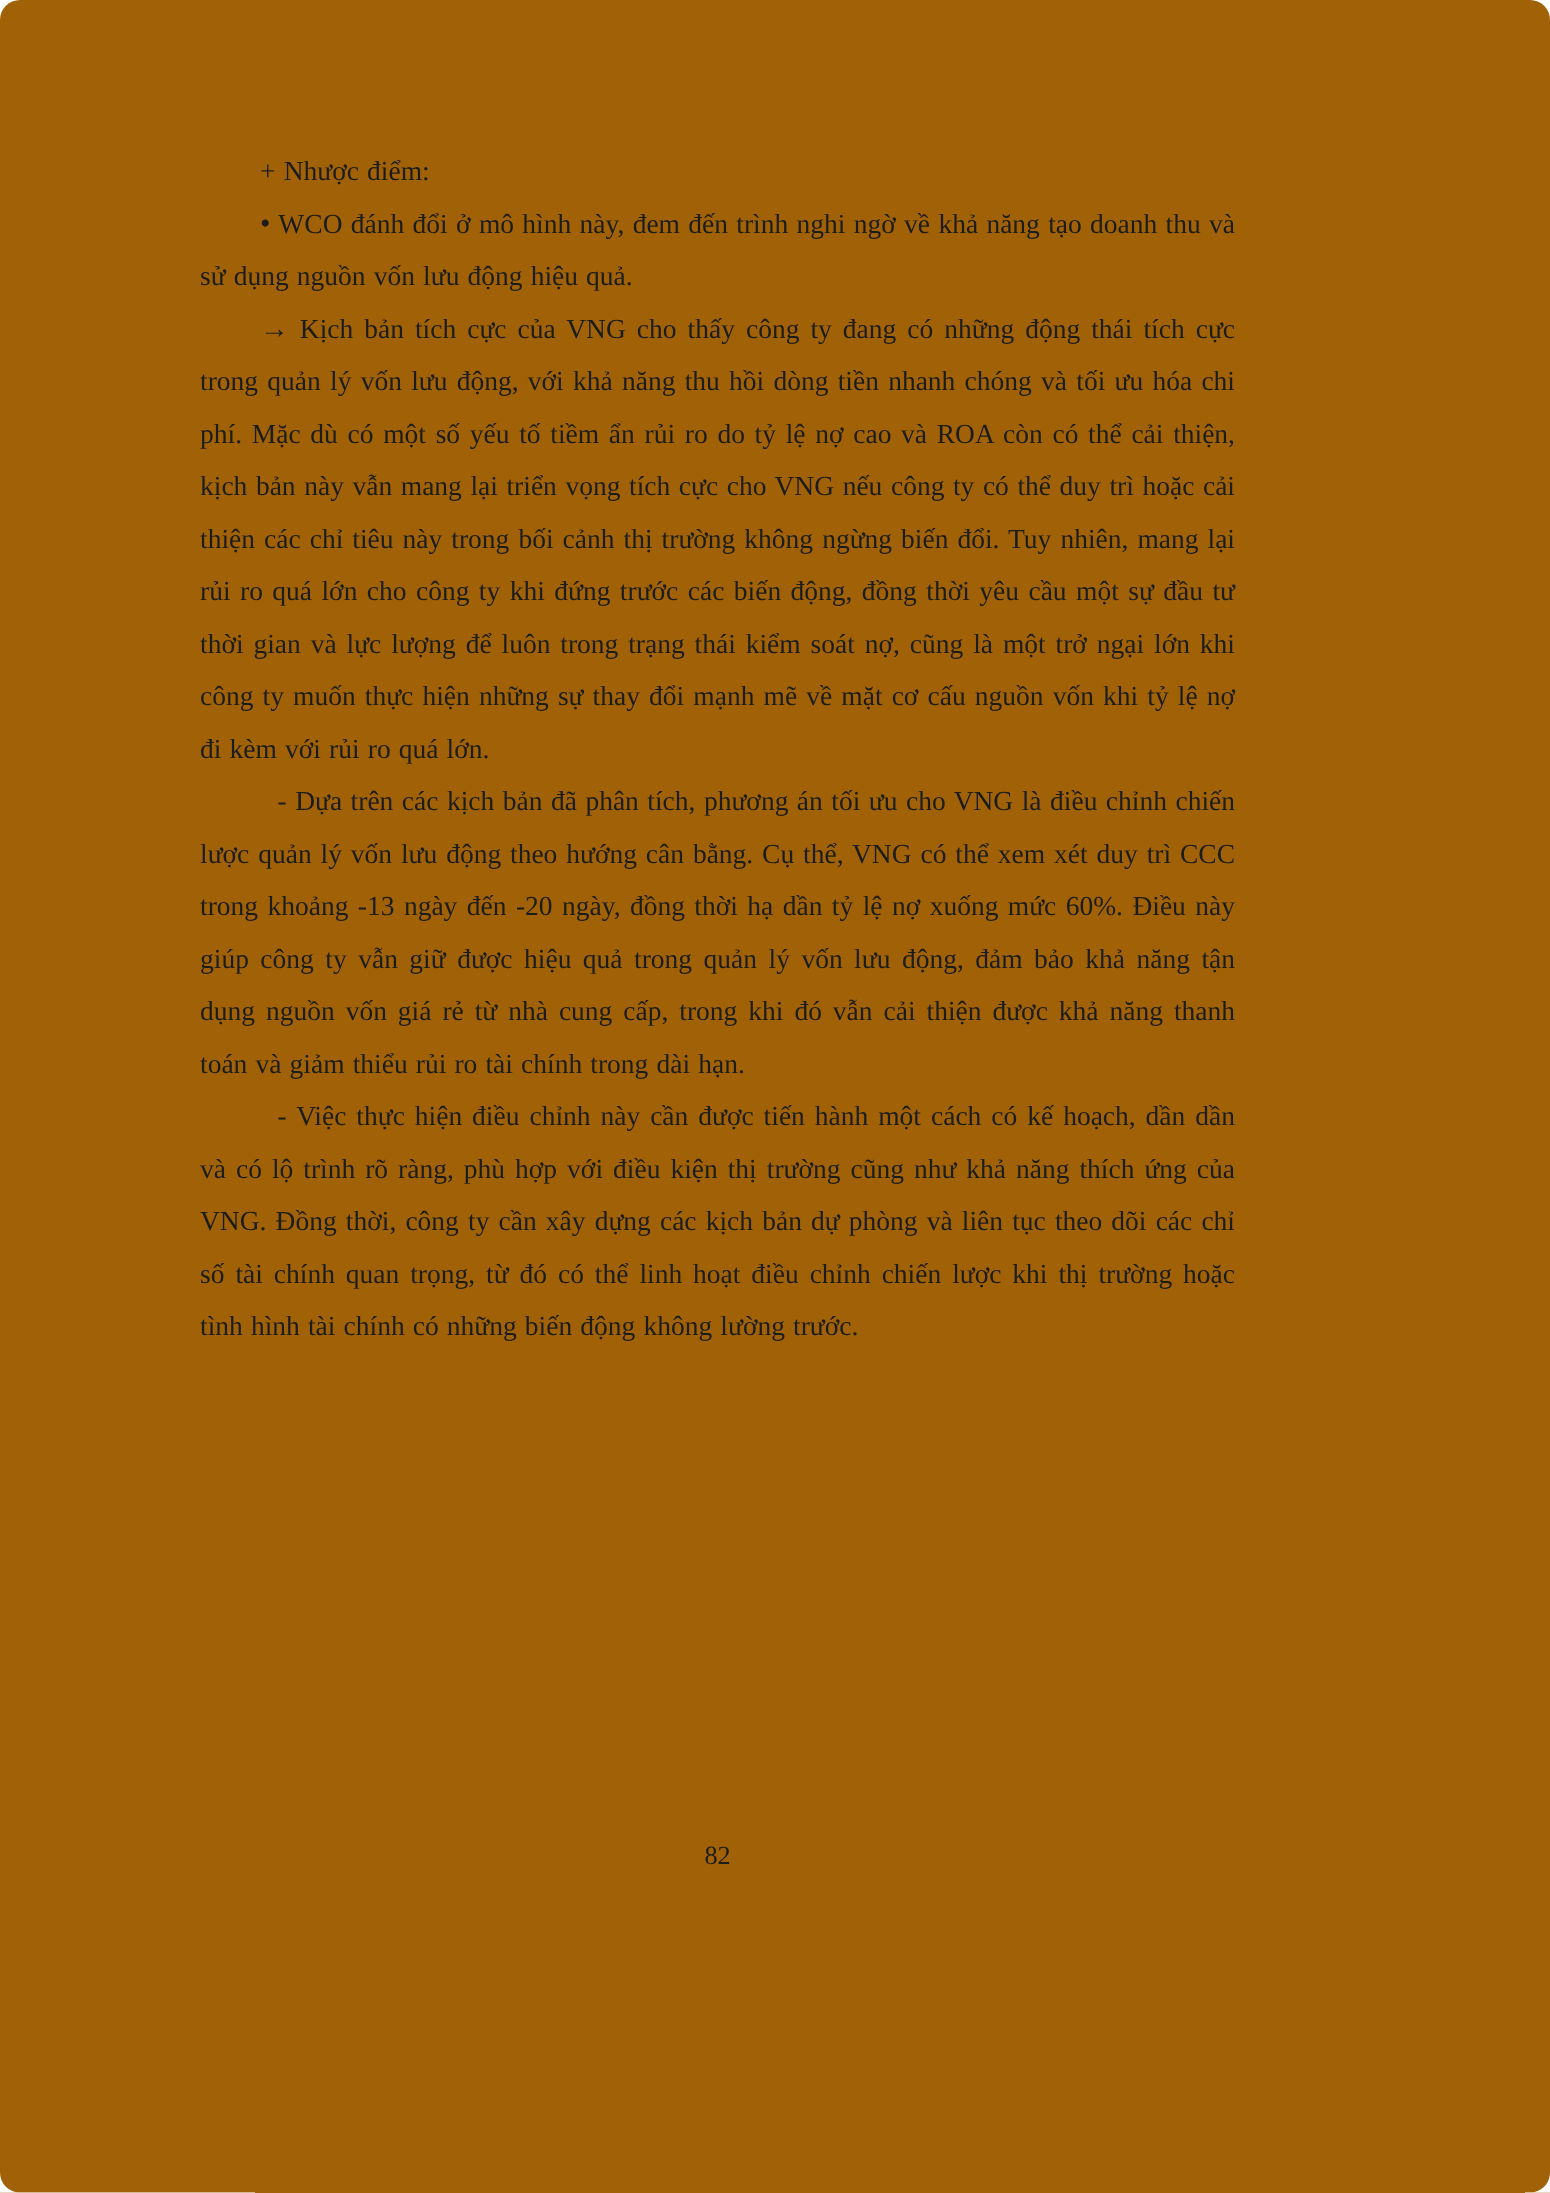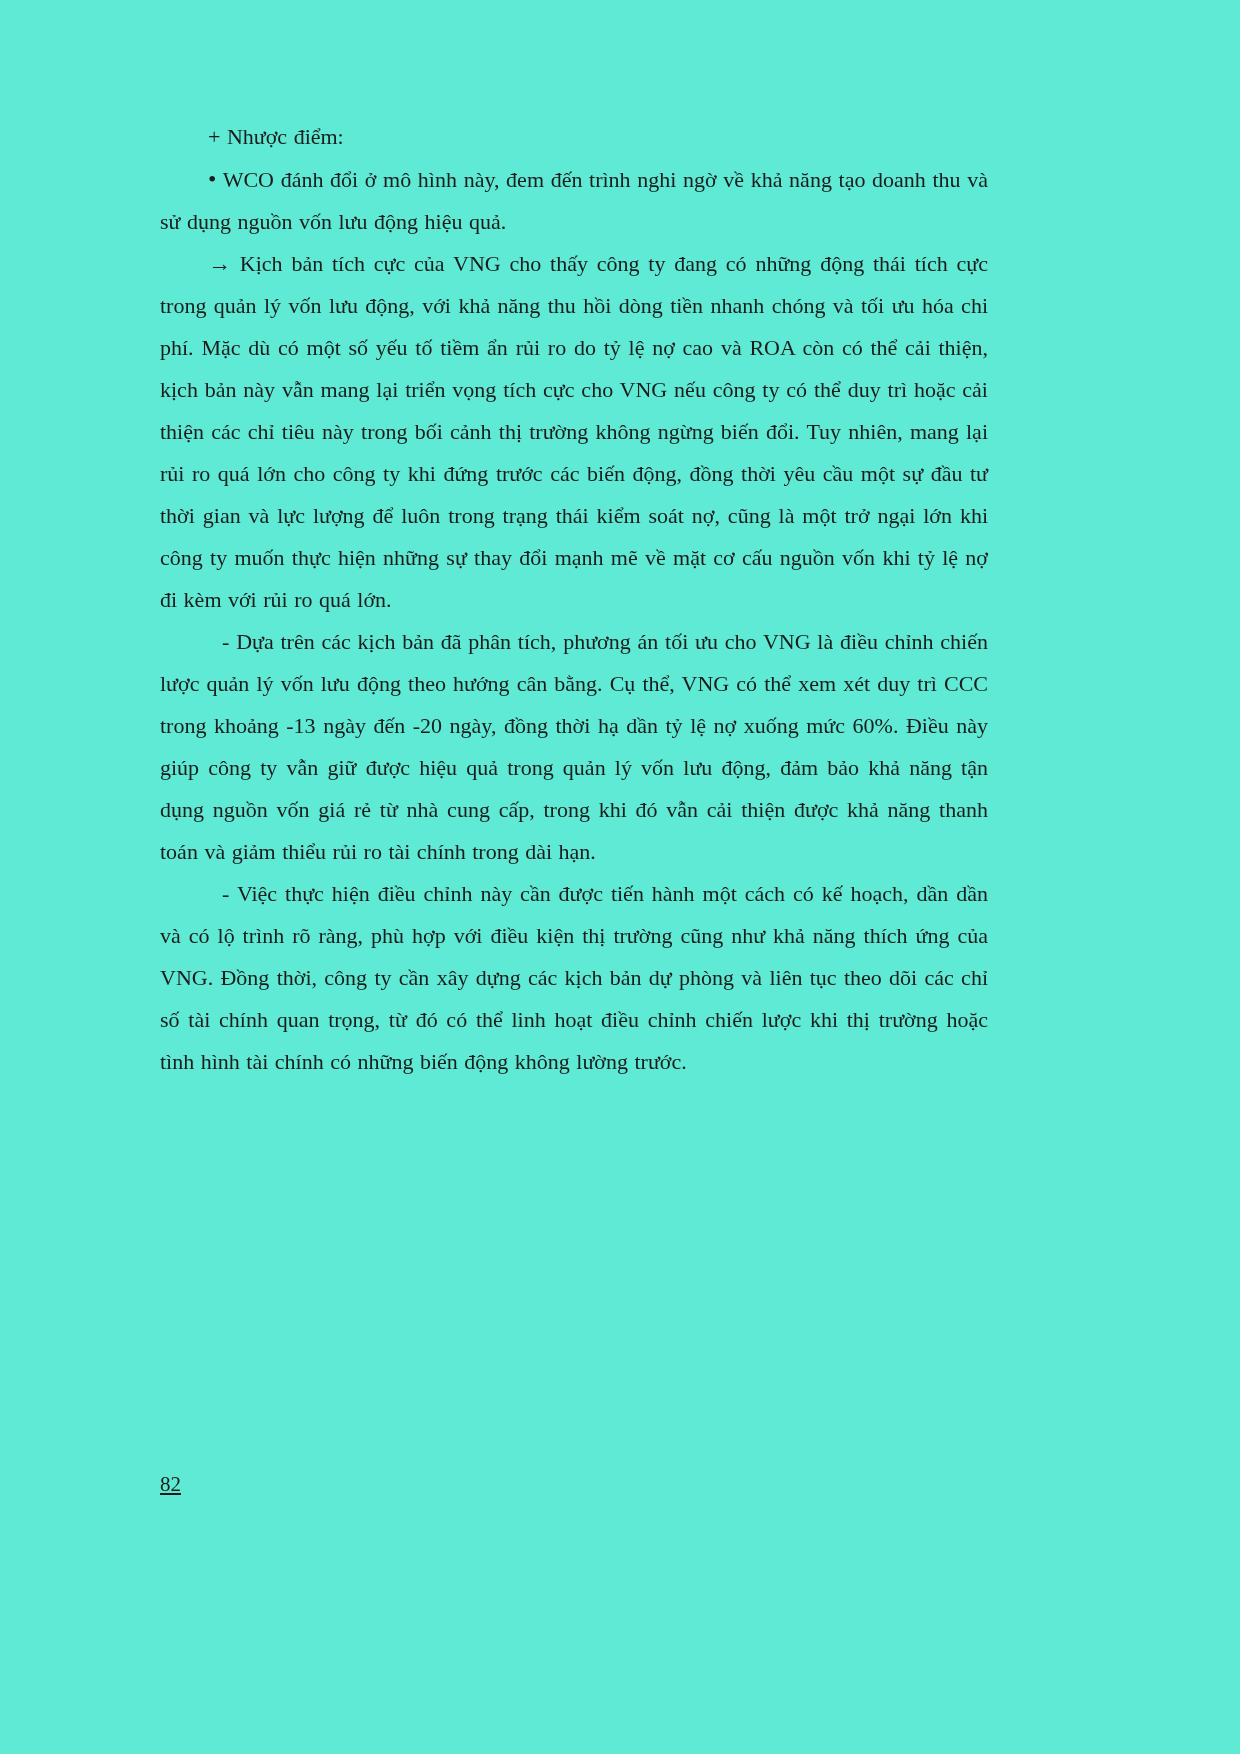--- a/index.html
+++ b/index.html
@@ -4,24 +4,25 @@
 <style>
   html, body {
     margin: 0;
     padding: 0;
     background: #ffffff;
   }
   .page {
     position: relative;
     width: 1240px;
     height: 1754px;
-    background: #5eead4;
+    background: #a16207;
     font-family: "Liberation Serif", "DejaVu Serif", serif;
     color: #1c1c1c;
     overflow: hidden;
+    border-radius: 16px;
   }
   .content {
     position: absolute;
     left: 160px;
     width: 828px;
     top: 116px;
   }
   .para {
     margin: 0;
     font-size: 22px;
@@ -42,23 +43,23 @@
     font-size: 24px;
   }
   .marker.arrow {
     font-size: 23px;
   }
   .page-number {
     position: absolute;
     top: 1472px;
     left: 160px;
     width: 828px;
+    text-align: center;
     font-size: 21px;
     color: #1c1c1c;
-    text-decoration: underline;
   }
 </style>
 </head>
 <body>
 
 <div class="page">
   <div class="content">
 
     <p class="para">
       <span class="marker">+</span>

